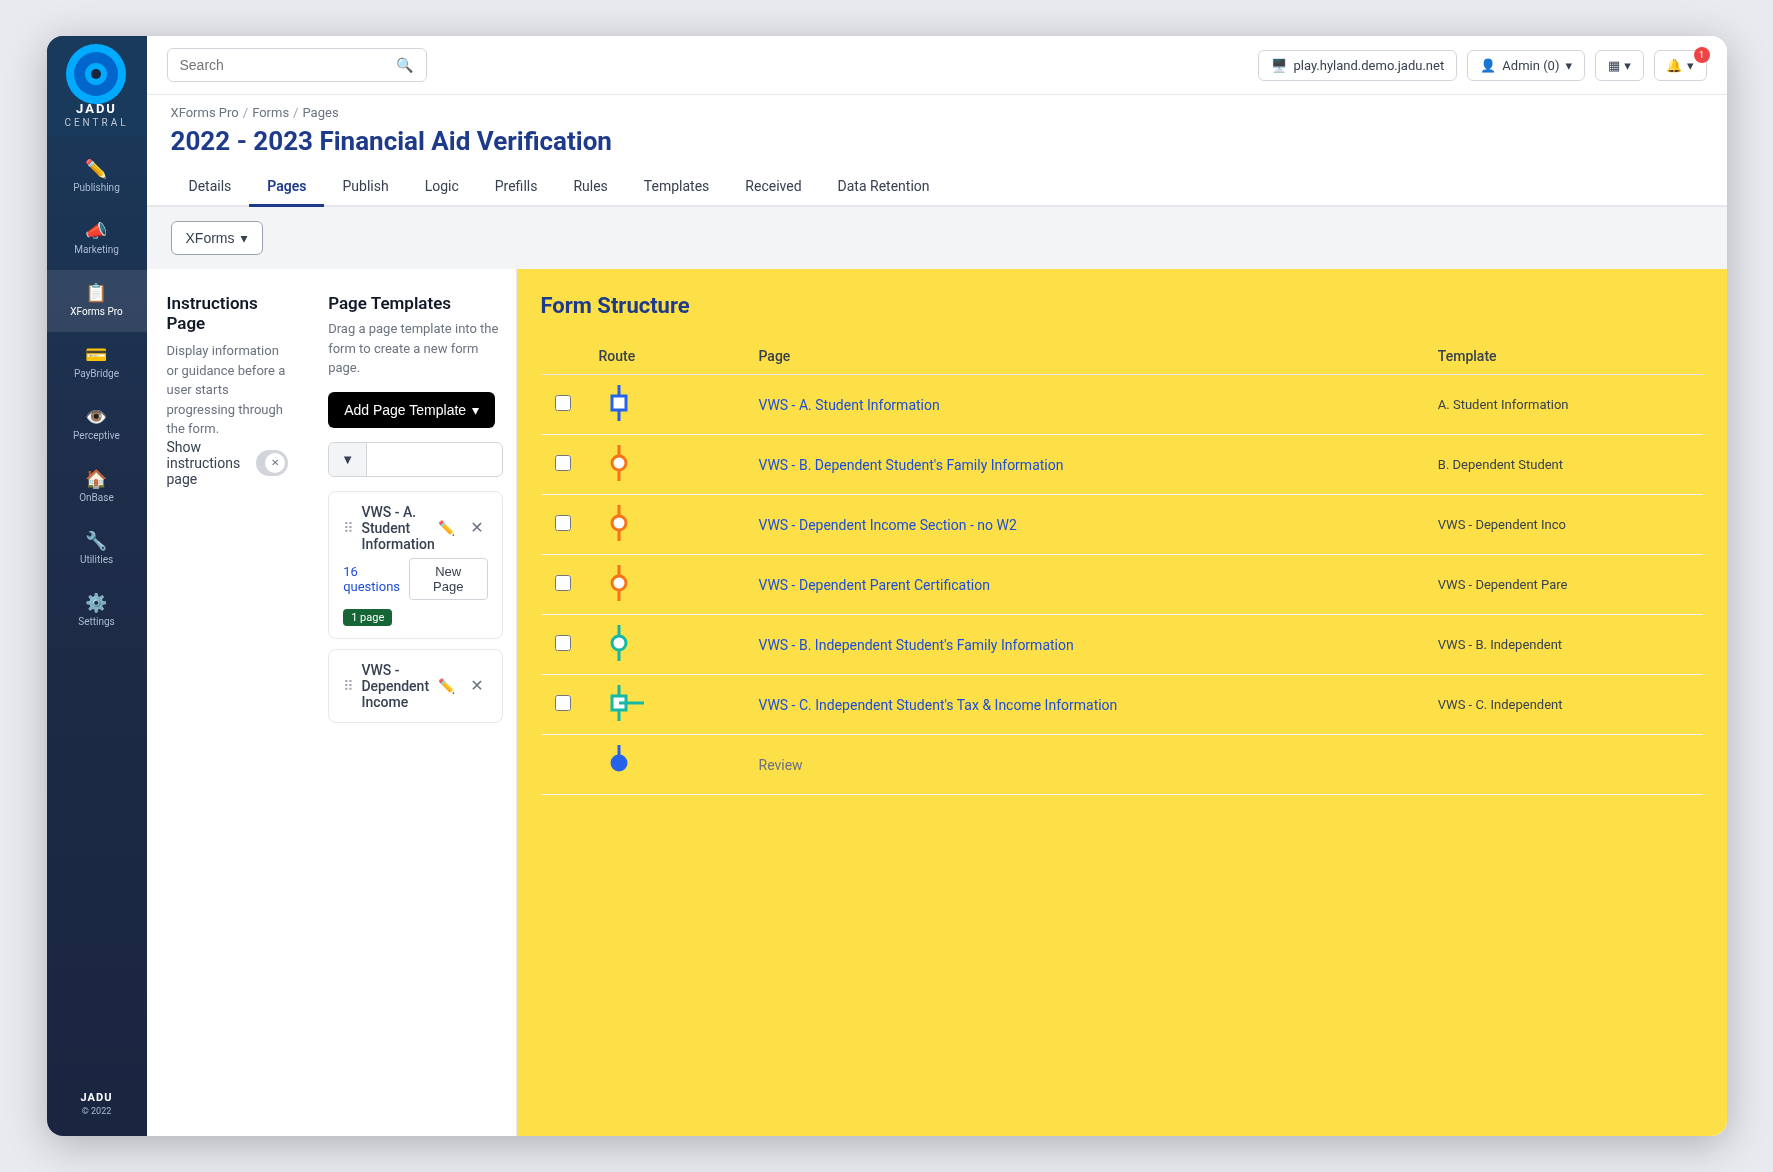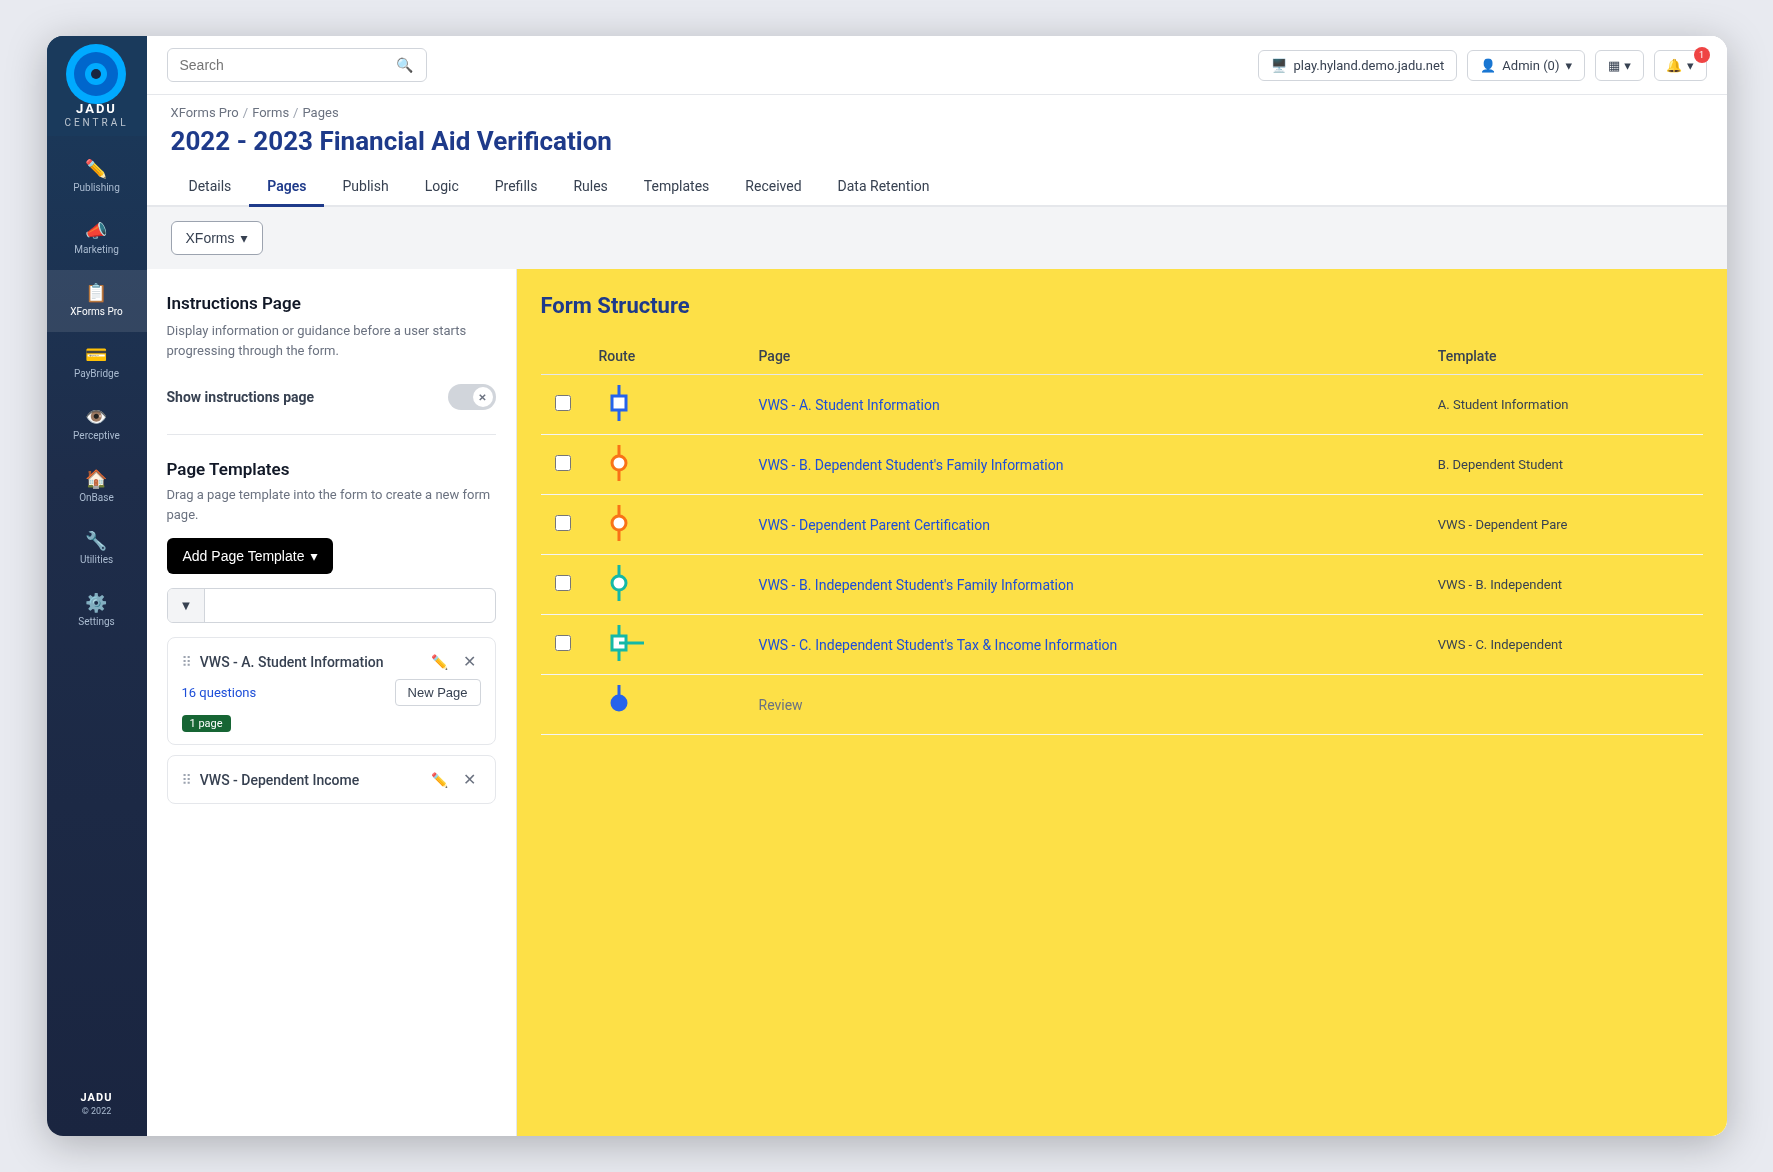--- a/index.html
+++ b/index.html
@@ -299,40 +299,39 @@
     }
     
     .left-panel {
       width: 370px;
       flex-shrink: 0;
       background: #fff;
       padding: 24px 20px;
       overflow-y: auto;
       border-right: 1px solid #e5e7eb;
       display: flex;
-      flex-direction: column;
+      flex-direction: row;
       gap: 20px;
     }
     .panel-section-title {
       font-size: 17px;
       font-weight: 600;
       color: #111827;
       margin-bottom: 8px;
     }
     .panel-desc {
       font-size: 13px;
       color: #6b7280;
       line-height: 1.5;
     }
     .toggle-row {
       display: flex;
       align-items: center;
       justify-content: space-between;
-      margin-top: 24px;
-      font-weight: bold;
+      margin-top: 0;
     }
     .toggle-label {
       font-size: 14px;
       color: #374151;
     }
     .toggle {
       width: 48px;
       height: 26px;
       border-radius: 13px;
       background: #d1d5db;
@@ -744,20 +743,29 @@
                   </svg></td>
                 <td><a href="#" class="page-link">VWS - B. Dependent Student's Family Information</a></td>
                 <td class="template-name">B. Dependent Student</td>
               </tr>
               <tr>
                 <td><input type="checkbox" class="row-checkbox" style=""></td>
                 <td class="route-cell"><svg width="110" height="36">
                     <line x1="20" y1="0" x2="20" y2="36" stroke="#f97316" stroke-width="3"></line>
                     <circle cx="20" cy="18" r="7" fill="#fff" stroke="#f97316" stroke-width="3"></circle>
                   </svg></td>
+                <td><a href="#" class="page-link">VWS - Dependent Income Section - no W2</a></td>
+                <td class="template-name">VWS - Dependent Inco</td>
+              </tr>
+              <tr>
+                <td><input type="checkbox" class="row-checkbox" style=""></td>
+                <td class="route-cell"><svg width="110" height="36">
+                    <line x1="20" y1="0" x2="20" y2="36" stroke="#f97316" stroke-width="3"></line>
+                    <circle cx="20" cy="18" r="7" fill="#fff" stroke="#f97316" stroke-width="3"></circle>
+                  </svg></td>
                 <td><a href="#" class="page-link">VWS - Dependent Parent Certification</a></td>
                 <td class="template-name">VWS - Dependent Pare</td>
               </tr>
               <tr>
                 <td><input type="checkbox" class="row-checkbox" style=""></td>
                 <td class="route-cell"><svg width="110" height="36">
                     <line x1="20" y1="0" x2="20" y2="36" stroke="#14b8a6" stroke-width="3"></line>
                     <circle cx="20" cy="18" r="7" fill="#fff" stroke="#14b8a6" stroke-width="3"></circle>
                   </svg></td>
                 <td><a href="#" class="page-link">VWS - B. Independent Student's Family Information</a></td>

